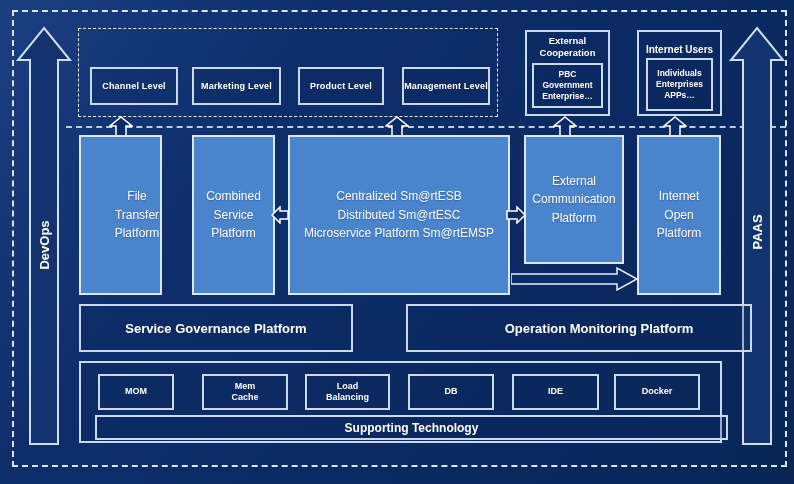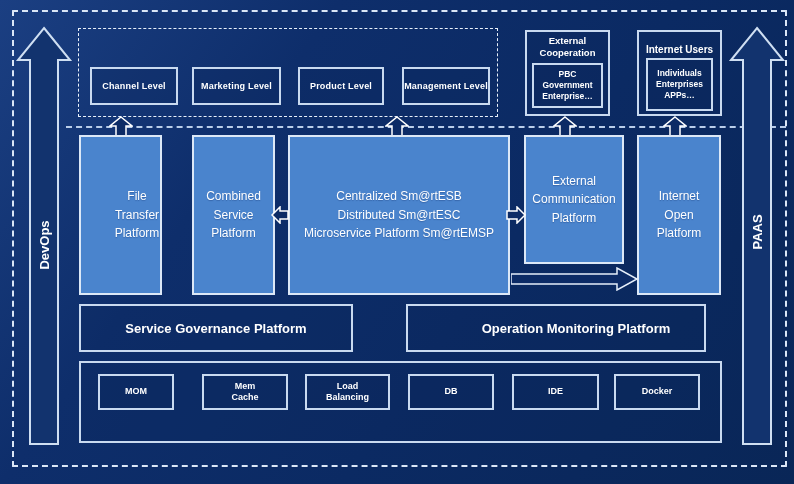--- a/index.html
+++ b/index.html
@@ -125,21 +125,21 @@
     <polygon points="19,9 11,1 11,5 1,5 1,13 11,13 11,17" fill="#0c2b66" stroke="#ffffff" stroke-width="1.5"></polygon>
   </svg>
 
   <svg class="abs" style="left:511px;top:267px;" width="128" height="24" viewBox="0 0 128 24">
     <polygon points="0,7 106,7 106,1 126,12 106,23 106,17 0,17" fill="#0c2b66" stroke="#e5eefa" stroke-width="1.5"></polygon>
   </svg>
 
   <div class="abs dark-box center gov" style="left:79px;top:304px;width:274px;height:48px;">
     <span>Service Governance Platform</span>
   </div>
-  <div class="abs dark-box center gov" style="left:406px;top:304px;width:300px;height:48px;padding-left:40px;">
+  <div class="abs dark-box center gov" style="left:406px;top:304px;width:346px;height:48px;padding-left:40px;">
     <span>Operation Monitoring Platform</span>
   </div>
 
   <div class="abs dark-box" style="left:79px;top:361px;width:643px;height:82px;"></div>
 
   <div class="abs dark-box center tech prelines" style="left:98px;top:374px;width:76px;height:36px;">
     <span class="prelines">MOM</span>
   </div>
   <div class="abs dark-box center tech prelines" style="left:202px;top:374px;width:86px;height:36px;">
     <span class="prelines">Mem
@@ -152,14 +152,17 @@
   <div class="abs dark-box center tech prelines" style="left:408px;top:374px;width:86px;height:36px;">
     <span class="prelines">DB</span>
   </div>
   <div class="abs dark-box center tech prelines" style="left:512px;top:374px;width:87px;height:36px;">
     <span class="prelines">IDE</span>
   </div>
   <div class="abs dark-box center tech prelines" style="left:614px;top:374px;width:86px;height:36px;">
     <span class="prelines">Docker</span>
   </div>
 
+  <div class="abs dark-box center" style="left:95px;top:415px;width:633px;height:25px;font-size:12px;font-weight:bold;">
+    <span>Supporting Technology</span>
+  </div>
 
 </div>
 
 </body></html>

